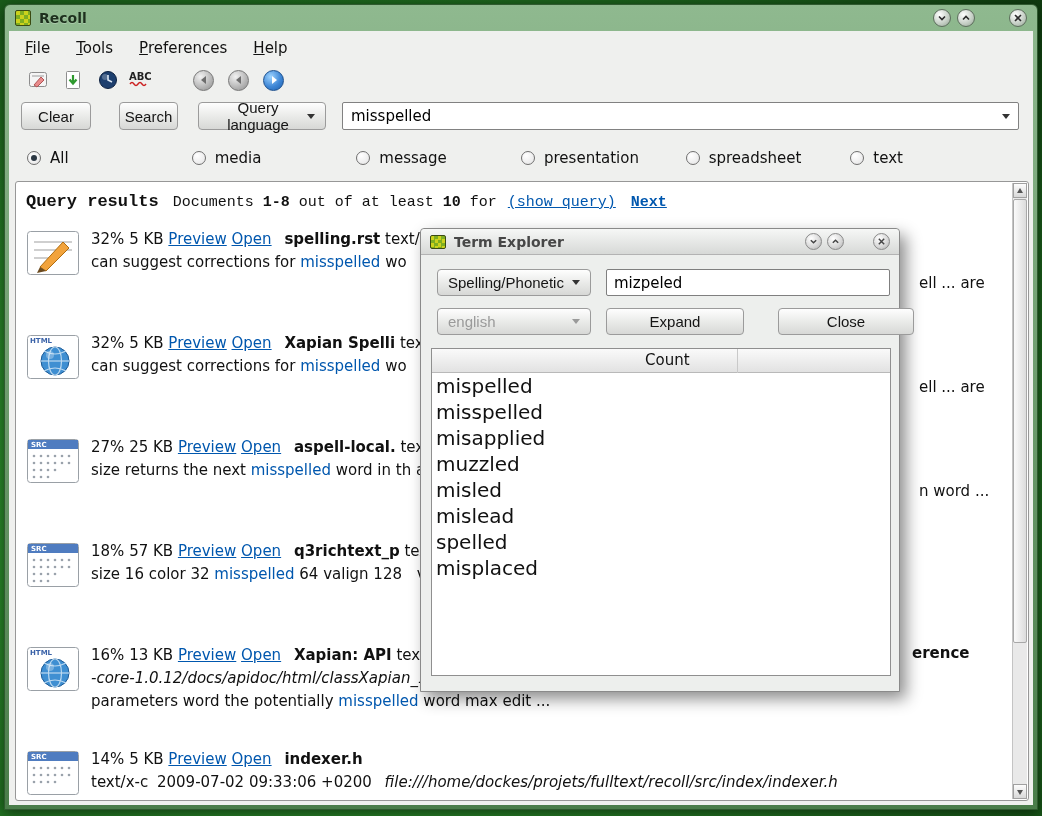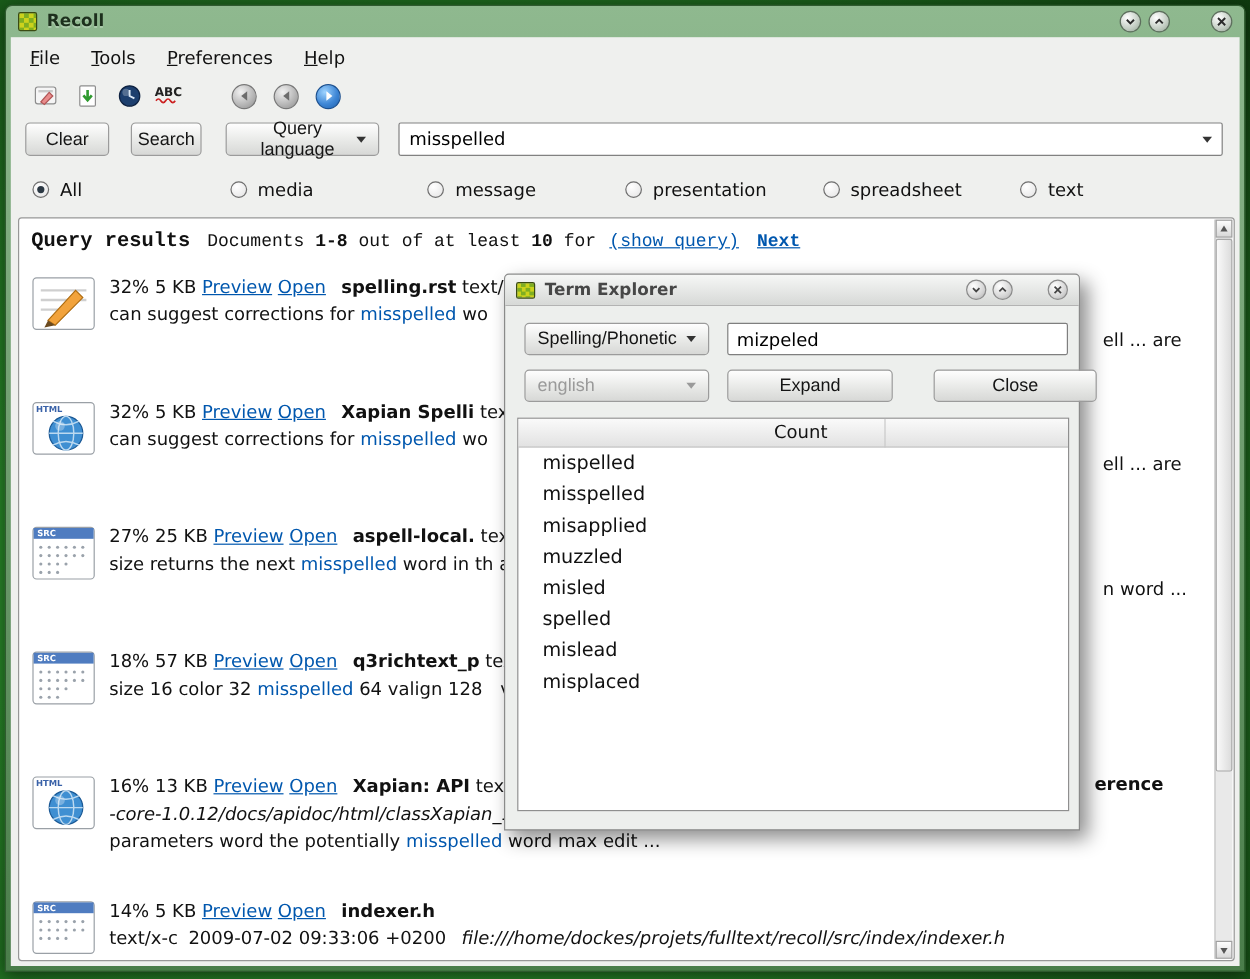--- a/index.html
+++ b/index.html
@@ -38,21 +38,21 @@
   .sphere { width:21px; height:21px; border-radius:50%; border:1px solid #777;
     display:flex; align-items:center; justify-content:center; }
   .sphere.gray { background:radial-gradient(circle at 35% 30%, #f2f2f2, #b5b5b5 60%, #8d8d8d); }
   .sphere.blue { background:radial-gradient(circle at 35% 30%, #9fd4ff, #3f87d6 55%, #1b5fae); border-color:#1b4f8e; }
 
   
   .searchrow { display:flex; align-items:center; padding:2px 14px 0 12px; height:32px; }
   .btn { height:28px; background:linear-gradient(#fefefe,#e8e9e7 55%,#d7d8d6);
     border:1px solid #9b9b9b; border-radius:4px; font-size:15px; color:#151515;
     display:inline-flex; align-items:center; justify-content:center; padding:0 10px; }
-  .btn-clear { width:70px; margin-right:18px; }
+  .btn-clear { width:70px; margin-right:28px; }
   .btn-search { width:59px; margin-right:20px; }
   .btn-qlang { width:128px; margin-right:16px; justify-content:space-between; padding:0 10px; }
   .chev { width:0; height:0; border-left:4px solid transparent; border-right:4px solid transparent;
     border-top:5px solid #333; display:inline-block; }
   .chev.dis { border-top-color:#9a9a9a; }
   .qcombo { flex:1; height:28px; background:#fff; border:1px solid #818181; border-radius:2px;
     display:flex; align-items:center; }
   .qcombo input { flex:1; border:none; outline:none; background:transparent; font-size:15px;
     font-family:inherit; padding:0 8px; color:#000; }
   .qcombo .chev { margin-right:8px; }
@@ -119,21 +119,21 @@
     background:#fff; font-size:15px; font-family:inherit; padding:0 7px; outline:none; }
   .d-lang { left:16px; top:79px; width:154px; height:27px; justify-content:space-between; color:#9a9a9a; }
   .d-expand { left:185px; top:79px; width:138px; height:27px; }
   .d-close { left:333px; top:79px; width:136px; height:27px;margin-left:24px; }
   .d-table { left:10px; top:119px; width:460px; height:328px; background:#fff; border:1px solid #8f8f8f; overflow:hidden; }
   .thead { position:relative; height:24px; background:linear-gradient(#fafafa,#e2e2e2);
     border-bottom:1px solid #b9b9b9; font-size:15px; }
   .th { position:absolute; top:0; height:24px; line-height:23px; padding-left:8px; }
   .th-term { left:0; width:205px; border-right:1px solid #c9c9c9; }
   .th-count { left:205px; width:101px; border-right:1px solid #c9c9c9; }
-  .trow { height:26px; line-height:26px; padding-left:20px; font-size:16px; }
+  .trow { height:26px; line-height:26px; padding-left:4px; font-size:20px; }
 </style>
 </head>
 <body>
 
 <div class="desktop">
 
   <div class="win-frame">
     <div class="titlebar">
       <span class="appicon"></span>
       <span class="wtitle">Recoll</span>
@@ -501,19 +501,19 @@
 
     <div class="d-abs d-table">
       <div class="thead">
         <span class="th th-count">Count</span>
       </div>
       <div class="trow">mispelled</div>
       <div class="trow">misspelled</div>
       <div class="trow">misapplied</div>
       <div class="trow">muzzled</div>
       <div class="trow">misled</div>
+      <div class="trow">mislead</div>
       <div class="trow">spelled</div>
-      <div class="trow">mislead</div>
       <div class="trow">misplaced</div>
     </div>
   </div>
 
 </div>
 
 </body></html>

